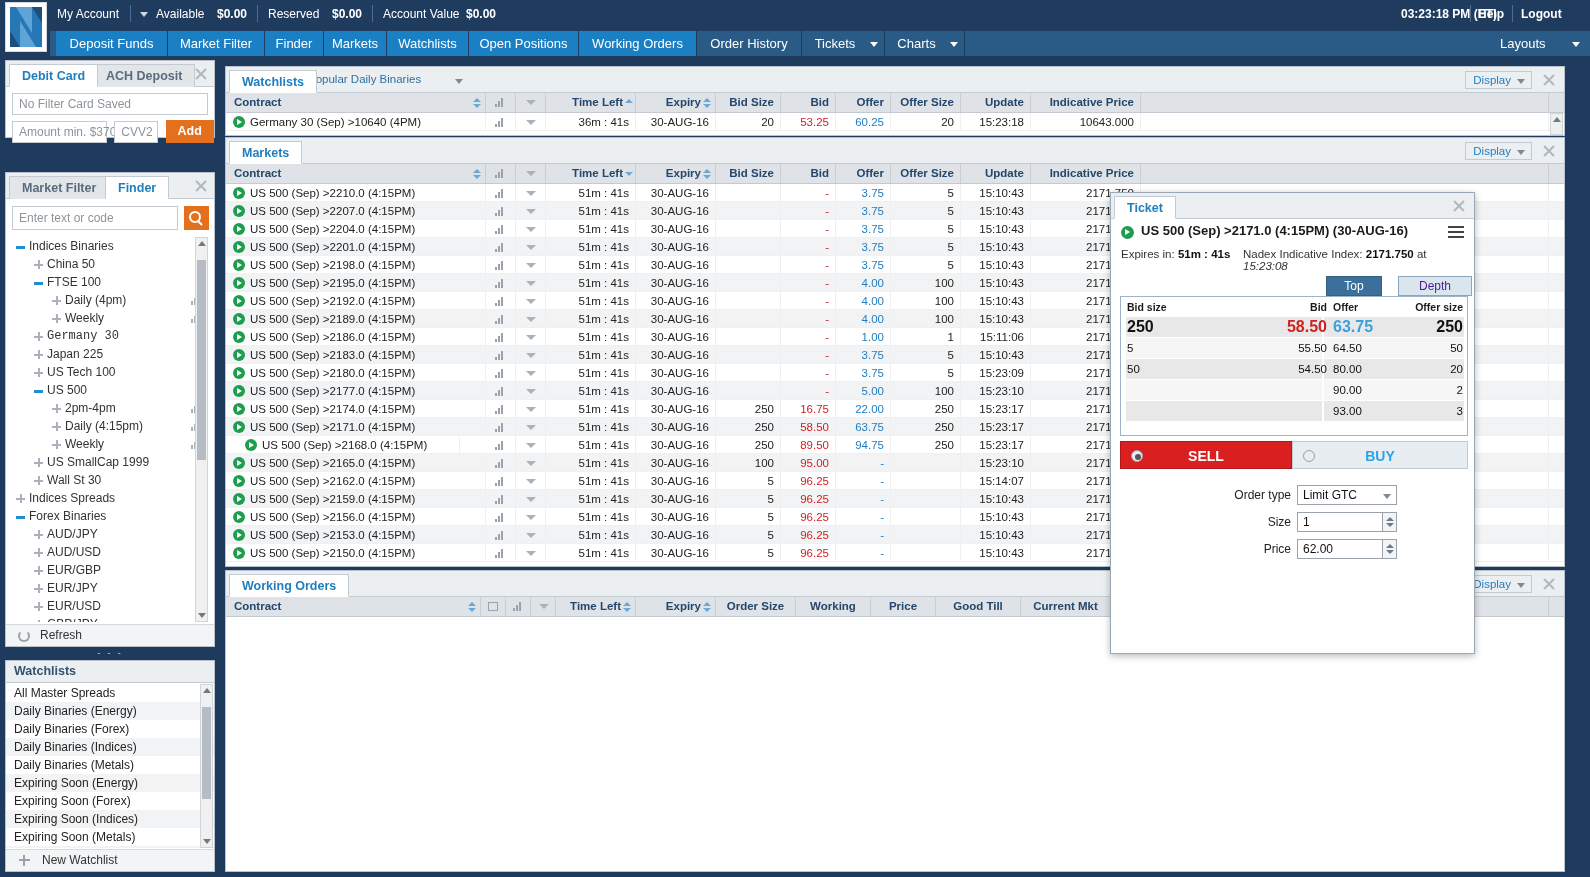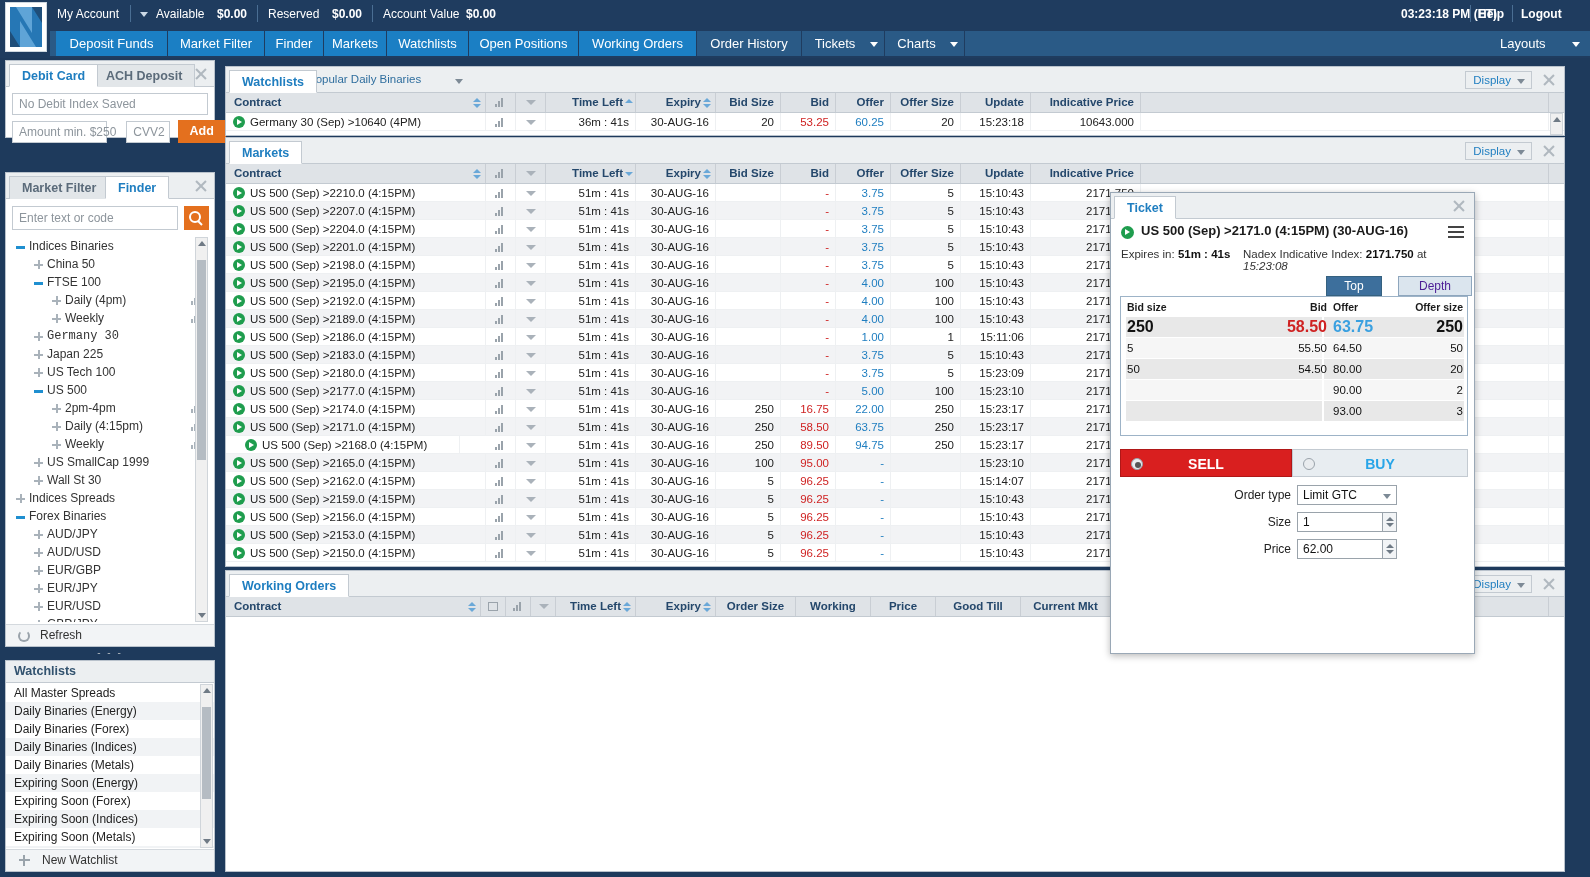--- a/index.html
+++ b/index.html
@@ -515,24 +515,24 @@
   </svg>
 </div>
 
 <div class="panel" style="left:5px; top:60px; width:210px; height:78px;">
   <div class="panel-head">
     <div class="ptab active" style="left:3px;">Debit Card</div>
     <div class="ptab" style="left:87px;">ACH Deposit</div>
     <div class="pclose" style="right:4px;"></div>
   </div>
   <div class="lp-body">
-    <div class="fld" style="width:196px; margin-bottom:5px;">No Debit Index Saved</div>
+    <div class="fld" style="width:196px; margin-bottom:5px;">No Filter Card Saved</div>
     <div style="white-space:nowrap;">
-      <div class="fld" style="width:95px;">Amount min. $250</div>
-      <div class="fld" style="width:44px; margin-left:16px;">CVV2</div>
+      <div class="fld" style="width:95px;">Amount min. $370</div>
+      <div class="fld" style="width:44px; margin-left:4px;">CVV2</div>
       <div class="orange-btn" style="width:48px; height:23px; line-height:23px; margin-left:4px;">Add</div>
     </div>
   </div>
 </div>
 
 <div class="panel" style="left:5px; top:172px; width:210px; height:475px;">
   <div class="panel-head">
     <div class="ptab" style="left:3px;">Market Filter</div>
     <div class="ptab active" style="left:99px;">Finder</div>
     <div class="pclose" style="right:4px;"></div>
@@ -1391,21 +1391,21 @@
           <div style="position: absolute; left: 5px; top: 0px; width: 196px; height: 20px; background: rgb(232, 232, 232);"></div>
           <div style="position: absolute; left: 203px; top: 0px; width: 140px; height: 20px; background: rgb(232, 232, 232);"></div>
           <div class="dcell" style="left: 6px; width: 90px; text-align: left;"></div>
           <div class="dcell" style="left: 96px; width: 110px; text-align: right;"></div>
           <div class="dcell" style="left: 212px; width: 90px; text-align: left;">93.00</div>
           <div class="dcell" style="left: 248px; width: 94px; text-align: right;">3</div>
         </div>
       </div>
   </div>
 
-  <div class="sb-wrap" style="left:9px; top:256px; width:396px; height:28px;">
+  <div class="sb-wrap" style="left:9px; top:248px; width:396px; height:28px;">
     <div class="sb sell" style="left:0; width:172px;">
       <span class="radio sel"></span>
       <span>SELL</span>
     </div>
     <div class="sb buy" style="left:172px; width:176px;">
       <span class="radio"></span>
       <span>BUY</span>
     </div>
   </div>
 

